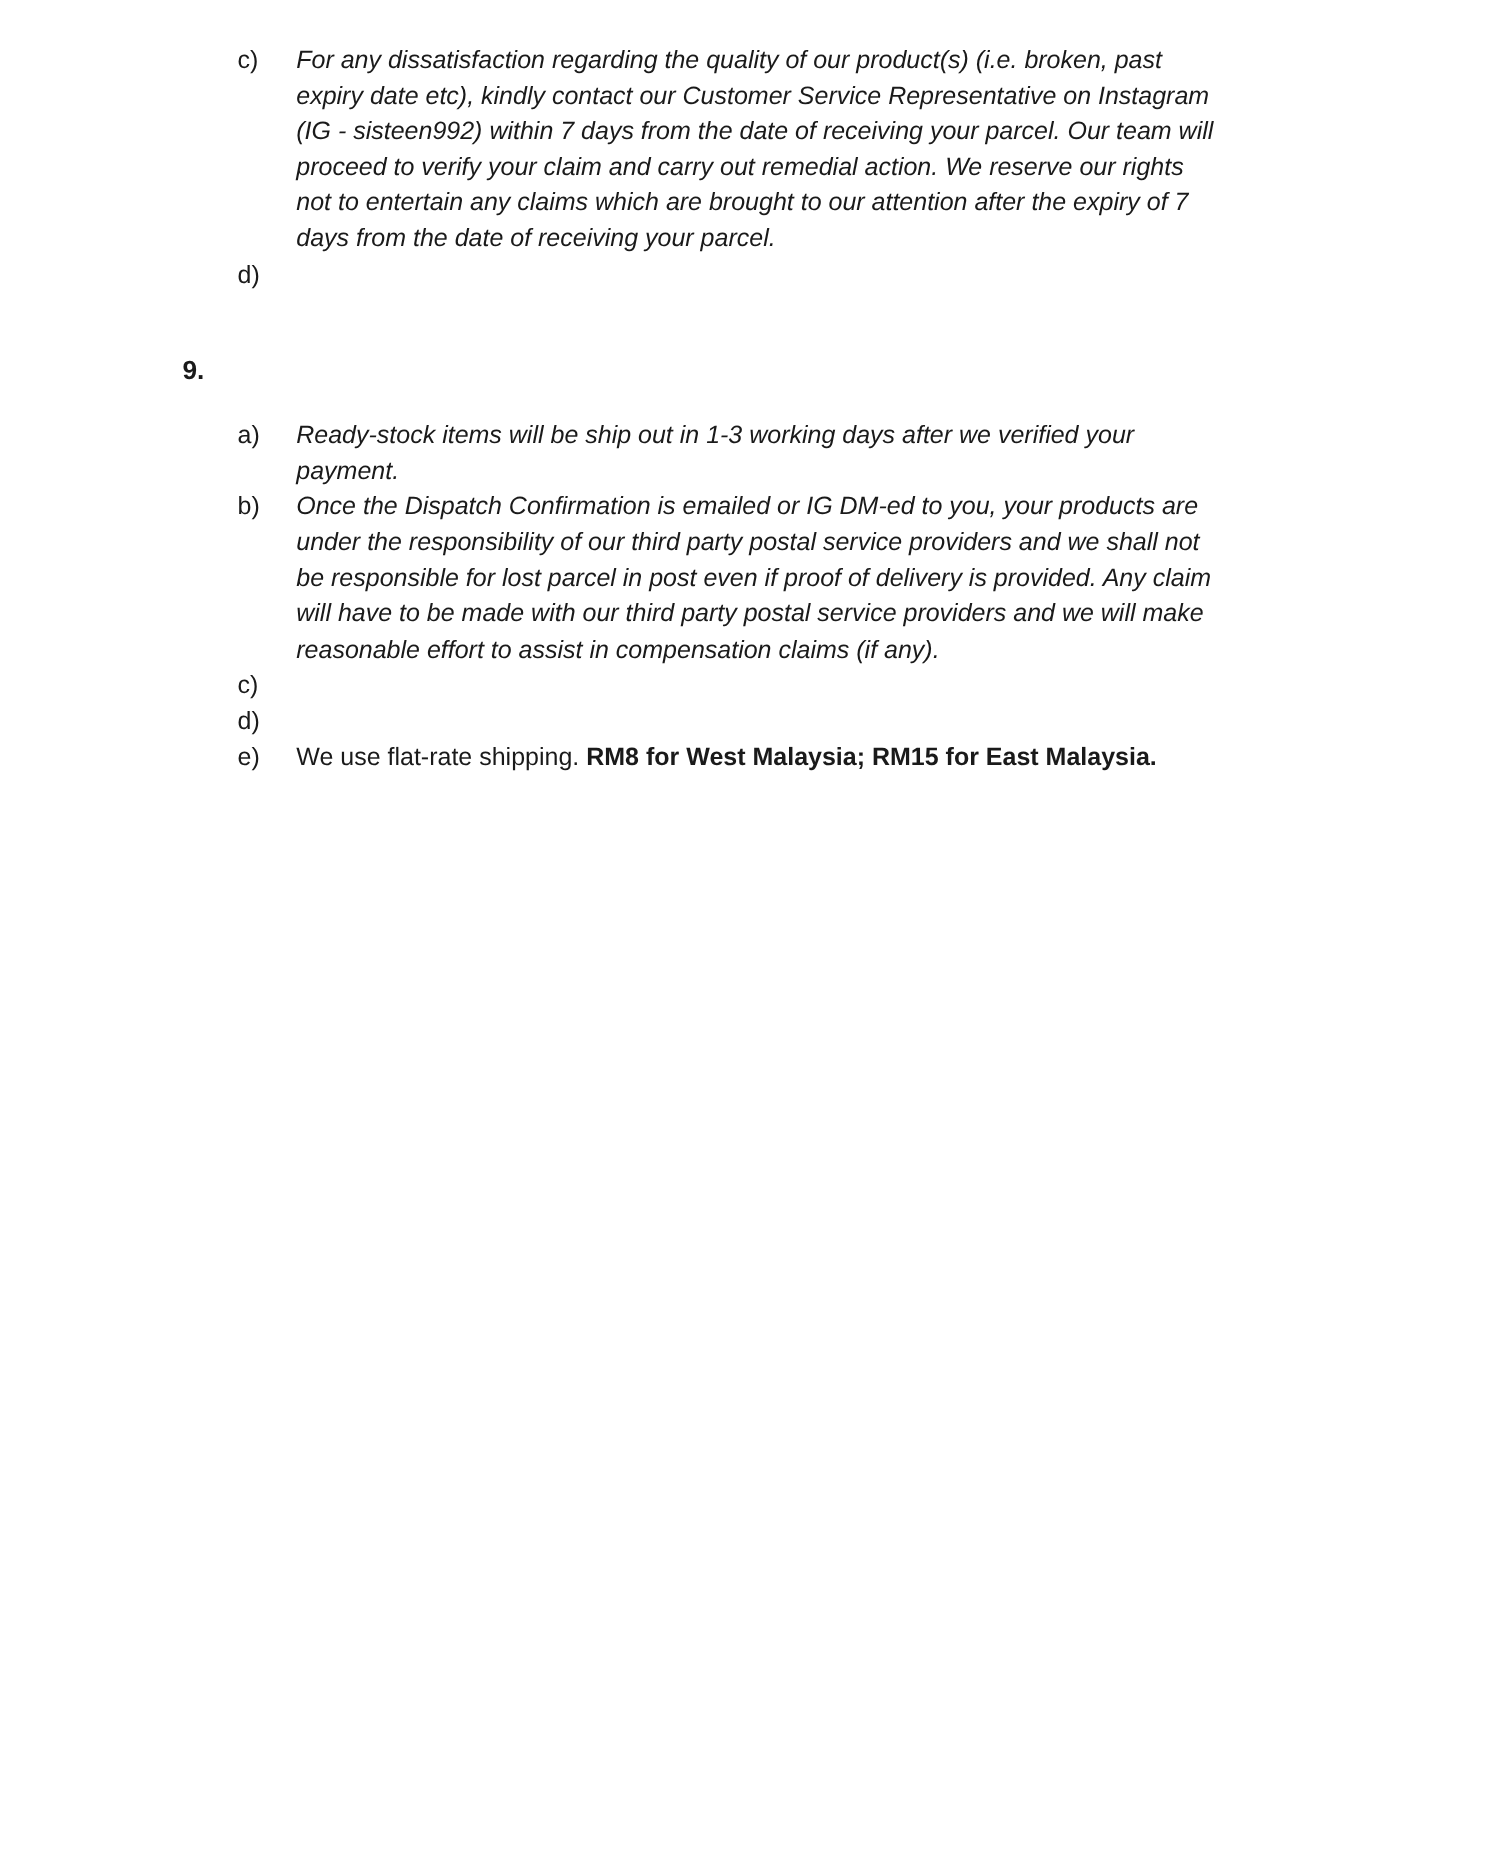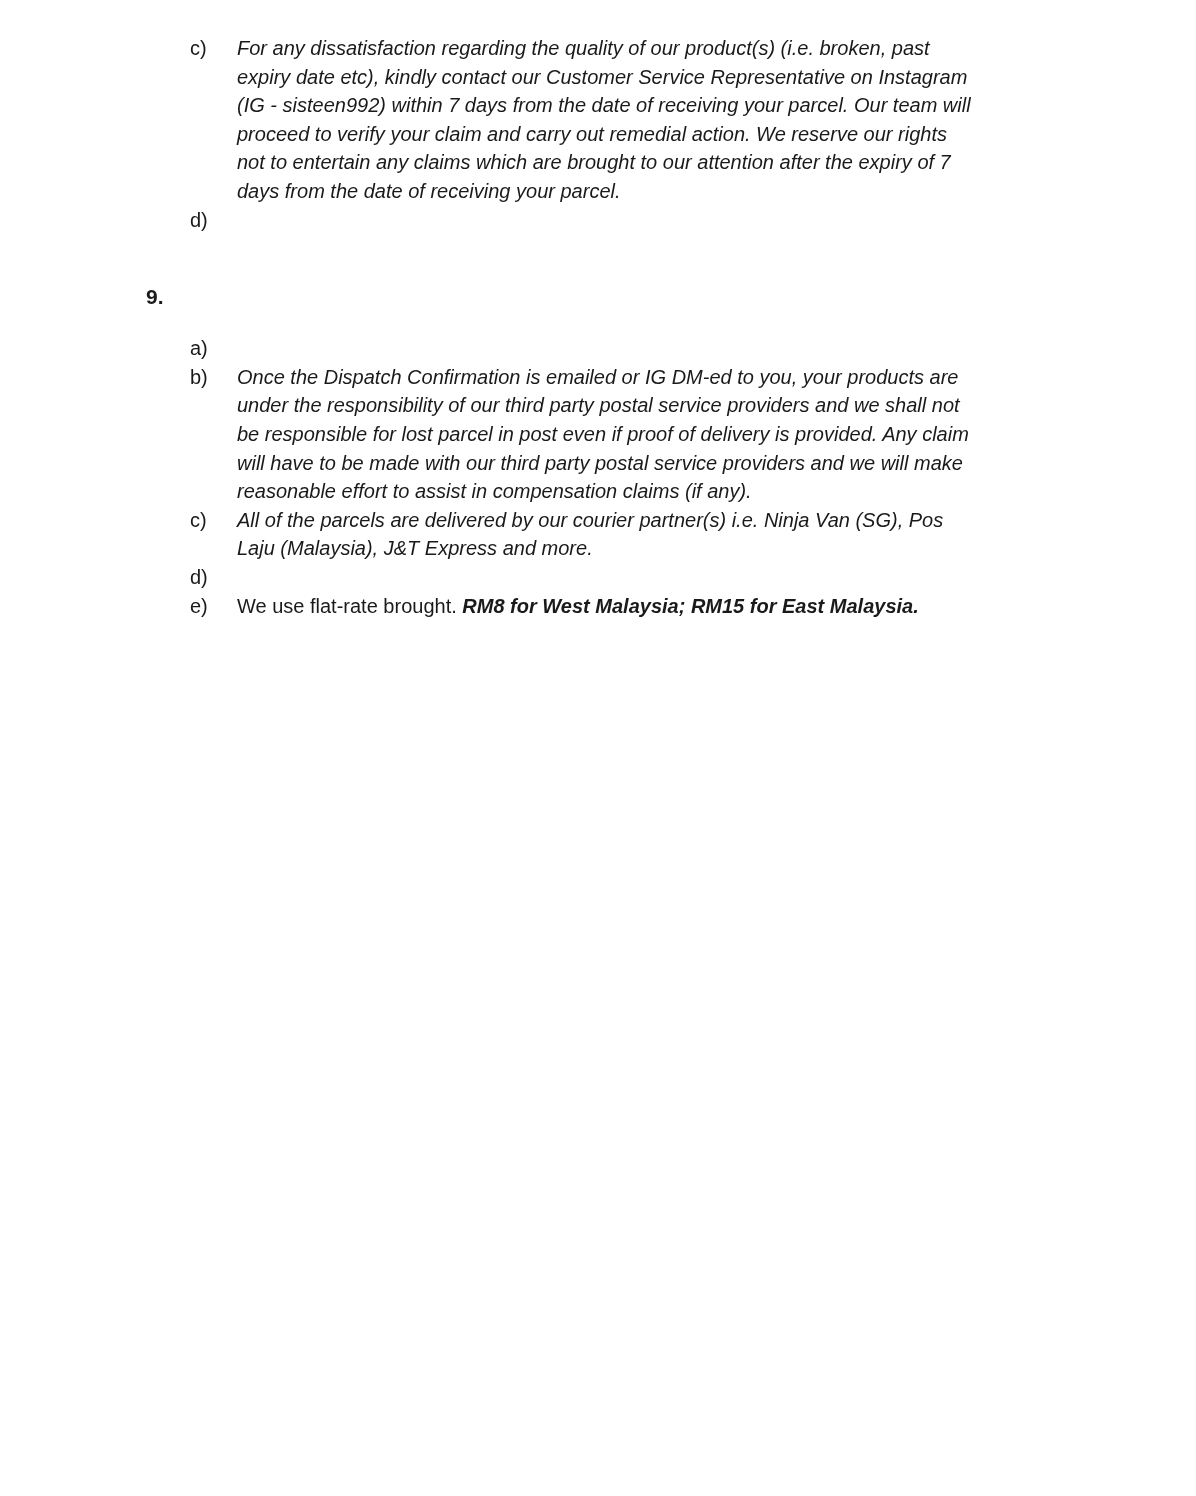--- a/index.html
+++ b/index.html
@@ -45,21 +45,20 @@
     font-size: 21px;
     font-weight: bold;
     line-height: 30px;
   }
   .h-num {
     flex: 0 0 46px;
     width: 46px;
   }
   .bold {
     font-weight: bold;
-    font-style: italic;
   }
 </style>
 </head>
 <body>
 
 <div class="page">
 
   <div class="list-row">
     <span class="marker">c)</span>
     <div class="li-text">For any dissatisfaction regarding the quality of our product(s) (i.e. broken, past
@@ -73,39 +72,39 @@
   <div class="list-row">
     <span class="marker">d)</span>
   </div>
 
   <div class="section-heading">
     <span class="h-num">9.</span>
   </div>
 
   <div class="list-row">
     <span class="marker">a)</span>
+    <div class="li-text">Ready-stock items will be ship out in 1-3 working days after we verified your
+payment.</div>
   </div>
 
   <div class="list-row">
     <span class="marker">b)</span>
     <div class="li-text">Once the Dispatch Confirmation is emailed or IG DM-ed to you, your products are
 under the responsibility of our third party postal service providers and we shall not
 be responsible for lost parcel in post even if proof of delivery is provided. Any claim
 will have to be made with our third party postal service providers and we will make
 reasonable effort to assist in compensation claims (if any).</div>
   </div>
 
   <div class="list-row">
     <span class="marker">c)</span>
-    <div class="li-text">All of the parcels are delivered by our courier partner(s) i.e. Ninja Van (SG), Pos
-Laju (Malaysia), J&amp;T Express and more.</div>
   </div>
 
   <div class="list-row">
     <span class="marker">d)</span>
   </div>
 
   <div class="list-row">
     <span class="marker">e)</span>
-    <div class="li-text-inline"><span>We use flat-rate brought. </span><span class="bold">RM8 for West Malaysia; RM15 for East Malaysia.</span></div>
+    <div class="li-text-inline"><span>We use flat-rate shipping. </span><span class="bold">RM8 for West Malaysia; RM15 for East Malaysia.</span></div>
   </div>
 
 </div>
 
 </body></html>

